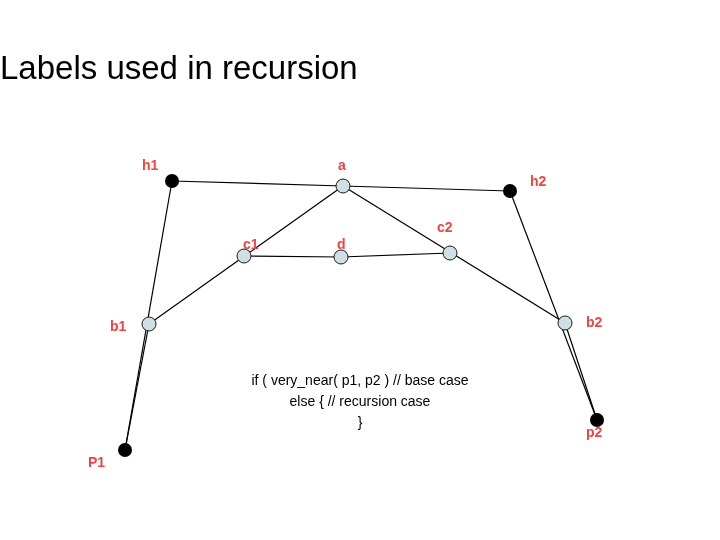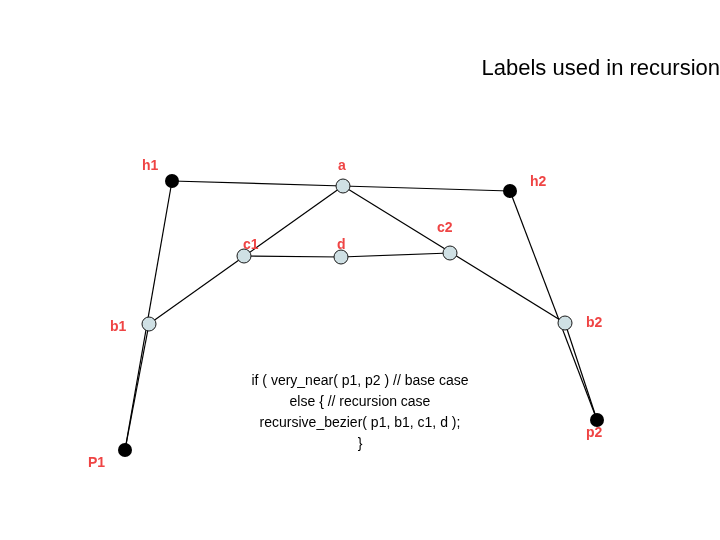--- a/index.html
+++ b/index.html
@@ -19,22 +19,22 @@
     position: relative;
     width: 720px;
     height: 540px;
     background: #ffffff;
   }
   #title {
     position: absolute;
     left: 0;
     top: 48px;
     width: 720px;
-    text-align: right;
-    font-size: 22px;
+    text-align: left;
+    font-size: 33px;
     font-weight: 400;
     line-height: 40px;
     letter-spacing: 0px;
     color: #000000;
     white-space: nowrap;
   }
   #figure {
     position: absolute;
     left: 0;
     top: 0;
@@ -108,17 +108,16 @@
       <div class="node-label" style="left: 437px; top: 220px;">c2</div>
       <div class="node-label" style="left: 110px; top: 319px;">b1</div>
       <div class="node-label" style="left: 586px; top: 315px;">b2</div>
       <div class="node-label" style="left: 88px; top: 455px;">P1</div>
       <div class="node-label" style="left: 586px; top: 425px;">p2</div>
     </div>
 
   <div id="code-block">
       <span class="code-line">if ( very_near( p1, p2 ) // base case</span>
       <span class="code-line">else { // recursion case</span>
-      <span class="code-line">recursive_bezier( p1, b1, c1, d );</span>
       <span class="code-line">}</span>
     </div>
 
 </div>
 
 </body></html>

